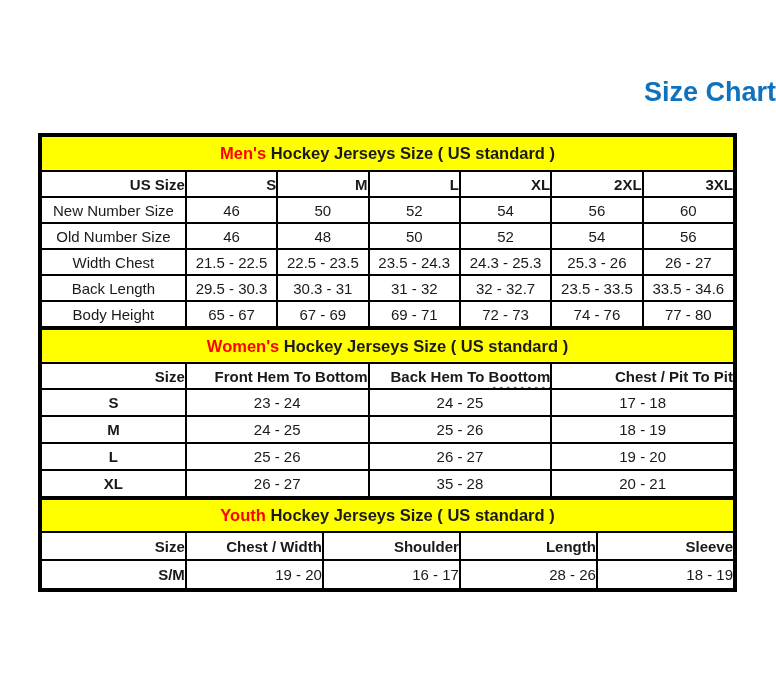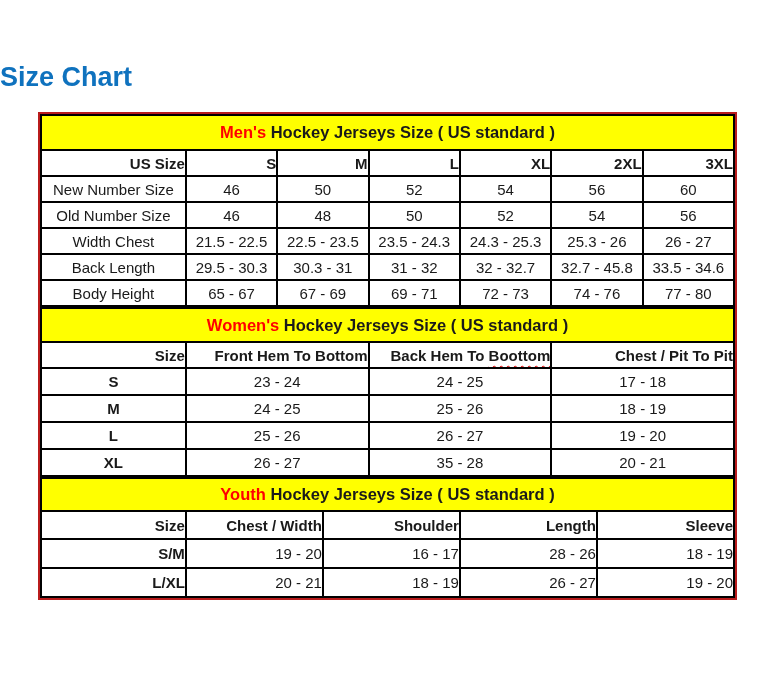--- a/index.html
+++ b/index.html
@@ -8,33 +8,33 @@
     background: #ffffff;
   }
   body {
     width: 776px;
     height: 692px;
     font-family: "Liberation Sans", sans-serif;
     color: #1a1a1a;
     overflow: hidden;
   }
   .page-title {
-    margin: 60px 0 0 0;
+    margin: 75px 0 0 0;
     width: 776px;
-    text-align: left;
+    text-align: right;
     color: #0f72be;
     font-size: 27px;
     line-height: 34px;
     font-weight: bold;
     letter-spacing: 0px;
   }
   .chart-wrap {
-    margin: 18px 0 0 38px;
+    margin: 24px 0 0 38px;
     width: 695px;
-    border: 2px solid #b91c1c;
+    border: 2px solid #000000;
   }
   table {
     border-collapse: collapse;
     width: 100%;
     table-layout: fixed;
   }
   th, td {
     border: 2px solid #000;
     text-align: center;
     vertical-align: middle;
@@ -123,21 +123,21 @@
       <td>24.3 - 25.3</td>
       <td>25.3 - 26</td>
       <td>26 - 27</td>
     </tr>
     <tr>
       <td>Back Length</td>
       <td>29.5 - 30.3</td>
       <td>30.3 - 31</td>
       <td>31 - 32</td>
       <td>32 - 32.7</td>
-      <td>32.7 - 45.8</td>
+      <td>23.5 - 33.5</td>
       <td>33.5 - 34.6</td>
     </tr>
     <tr>
       <td>Body Height</td>
       <td>65 - 67</td>
       <td>67 - 69</td>
       <td>69 - 71</td>
       <td>72 - 73</td>
       <td>74 - 76</td>
       <td>77 - 80</td>
@@ -208,23 +208,16 @@
       <th>Length</th>
       <th>Sleeve</th>
     </tr>
     <tr>
       <td class="rowlabel-bold">S/M</td>
       <td>19 - 20</td>
       <td>16 - 17</td>
       <td>28 - 26</td>
       <td>18 - 19</td>
     </tr>
-    <tr>
-      <td class="rowlabel-bold">L/XL</td>
-      <td>20 - 21</td>
-      <td>18 - 19</td>
-      <td>26 - 27</td>
-      <td>19 - 20</td>
-    </tr>
   </tbody>
     </table>
 
 </div>
 
 </body></html>

